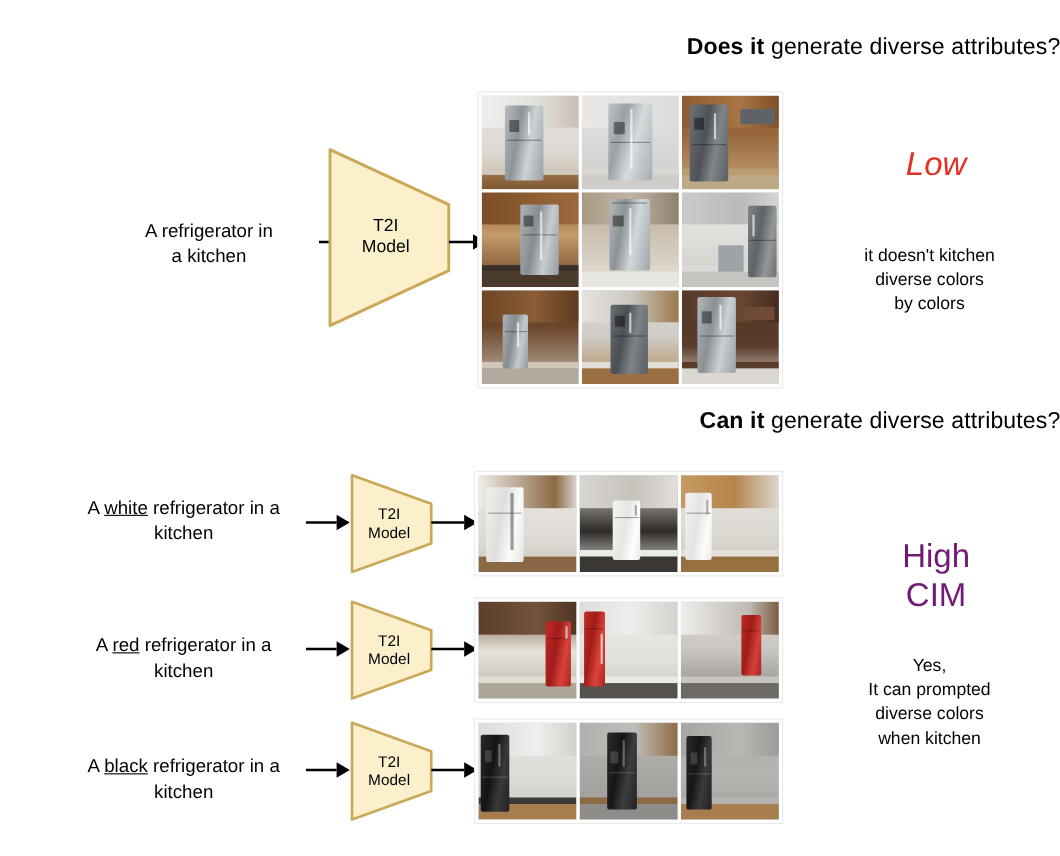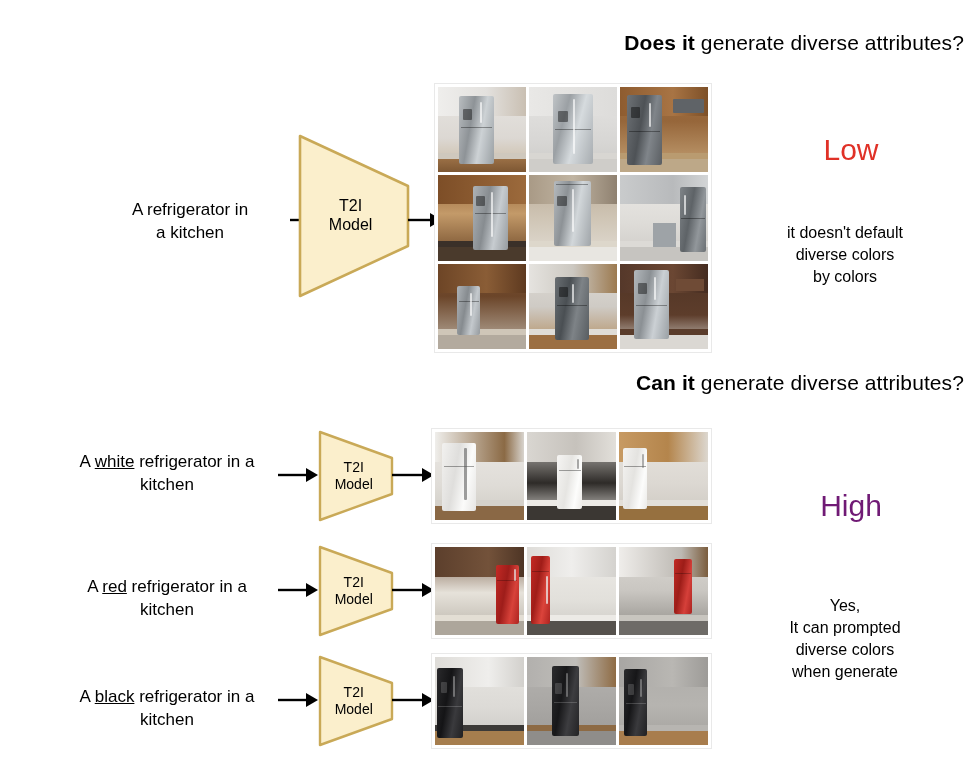--- a/index.html
+++ b/index.html
@@ -82,21 +82,21 @@
     text-align: center;
     font-size: 30px;
     line-height: 36px;
   }
   .verdict-body {
     position: absolute;
     text-align: center;
     font-size: 16px;
     line-height: 22px;
   }
-  .low { color: #e03127; }
+  .low { color: #e03127; font-style: italic; }
   .high { color: #701a75; }
 
   
   .scene { position: absolute; inset: 0; }
   .wall { position: absolute; inset: 0; }
   .counter {
     position: absolute; left: 0; right: 0; bottom: 16%;
     height: 7%;
   }
   .floor { position: absolute; left: 0; right: 0; bottom: 0; height: 16%; }
@@ -279,21 +279,21 @@
       <div style="position:absolute; right:4%; top:18%; width:32%; height:14%; background:#6f4b36;"></div>
     </div>
   </div>
 </div>
 
 <div class="verdict-head low" style="left:738px; top:132px; width:226px;">
   <div>Low</div>
 </div>
 
 <div class="verdict-body" style="left:726px; top:222px; width:238px;">
-  <div>it doesn't default</div>
+  <div>it doesn't kitchen</div>
   <div>diverse colors</div>
   <div>by colors</div>
 </div>
 
 <div class="section-title abs" style="left:0; top:370px;">
   <span class="strong">Can it</span><span> generate diverse attributes?</span>
 </div>
 
 <div class="prompt abs" style="left:38px; top:450px; width:258px;">
   <div><span>A </span><u>white</u><span> refrigerator in a</span></div>
@@ -493,20 +493,21 @@
         <div class="seam" style="top:50%; background:rgba(255,255,255,0.18);"></div>
         <div class="handle" style="left:66%; top:14%; height:28%; background:rgba(200,200,200,0.42);"></div>
         <div class="disp" style="left:16%; top:22%; background:rgba(255,255,255,0.16);"></div>
       </div>
     </div>
   </div>
 </div>
 
 <div class="verdict-head high" style="left:738px; top:488px; width:226px;">
   <div>High</div>
+  <div>CIM</div>
 </div>
 
 <div class="verdict-body" style="left:726px; top:595px; width:238px;">
   <div>Yes,</div>
   <div>It can prompted</div>
   <div>diverse colors</div>
-  <div>when generate</div>
+  <div>when kitchen</div>
 </div>
 
 </body></html>

